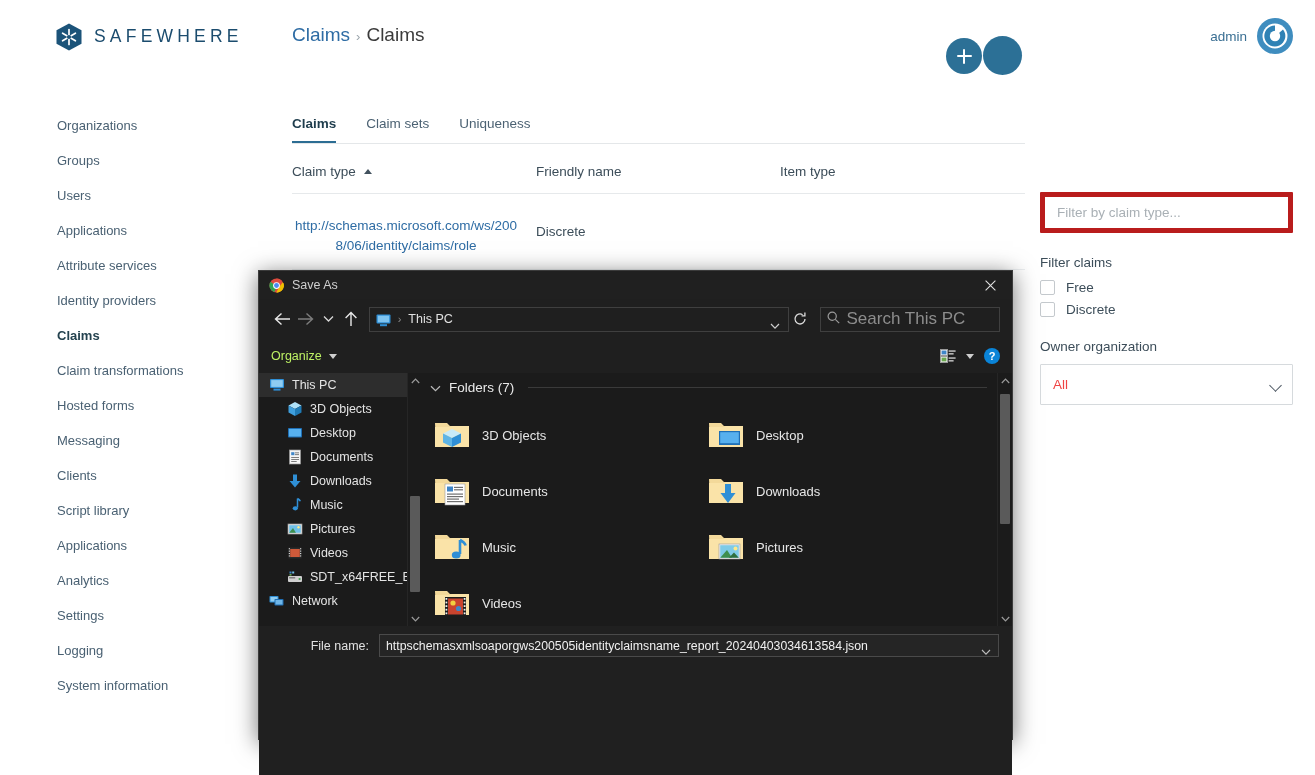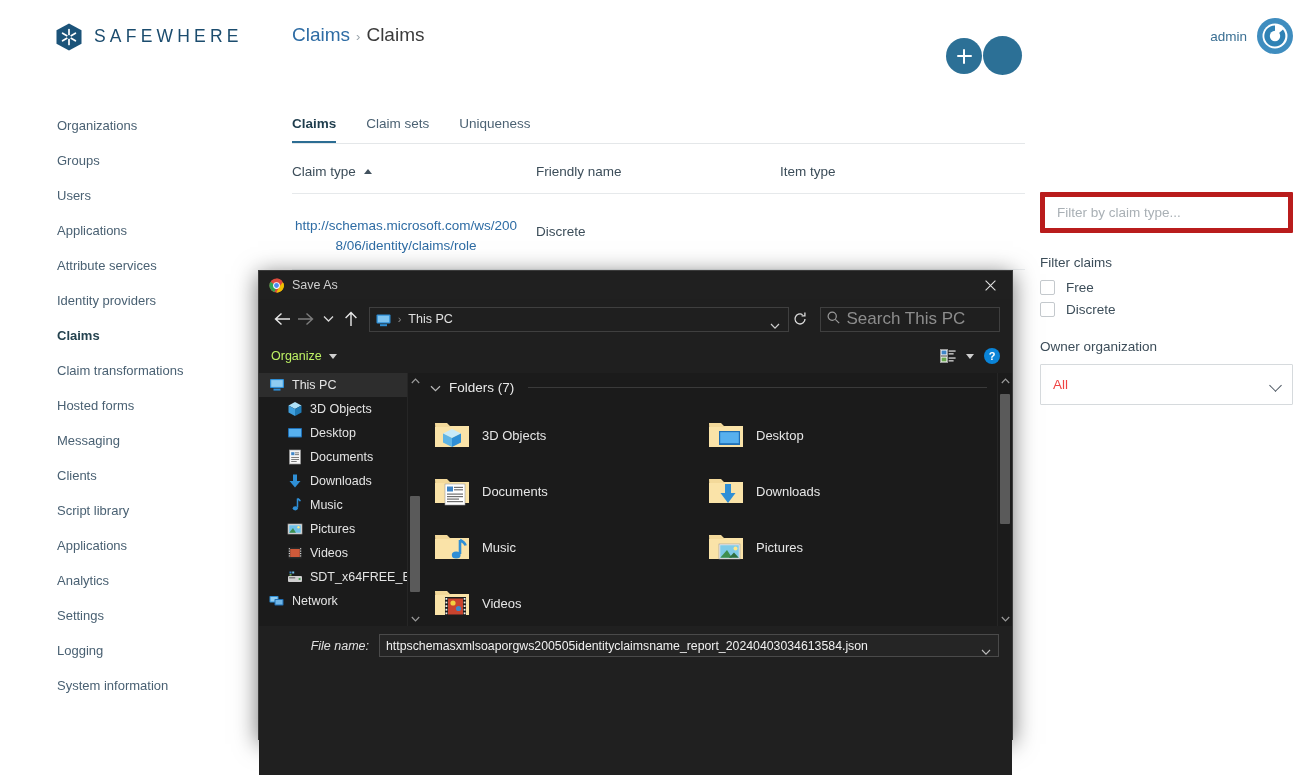--- a/index.html
+++ b/index.html
@@ -182,21 +182,21 @@
     font-size: 13.5px; color: #e8e8e8;
   }
   .group-line { flex: 1; height: 1px; background: #3a3a3a; margin-left: 6px; }
   .file-grid { display: flex; flex-wrap: wrap; padding: 6px 0 0 12px; }
   .file-cell { width: 274px; height: 56px; display: flex; align-items: center; gap: 12px; cursor: pointer; }
   .folder-ico { width: 36px; height: 30px; flex: 0 0 36px; }
   .file-label { font-size: 13px; color: #e6e6e6; }
 
   .dlg-footer { background: #202020; height: 100%; position: relative; padding-top: 8px; }
   .field-row { display: flex; align-items: center; margin: 0 0 7px 0; }
-  .field-label { width: 120px; text-align: right; font-size: 12.5px; color: #e0e0e0; padding-right: 10px; font-style: italic; }
+  .field-label { width: 120px; text-align: right; font-size: 12.5px; color: #e0e0e0; padding-right: 10px; }
   .field-box {
     width: 620px; height: 23px; border: 1px solid #4a4a4a; background: #252525;
     display: flex; align-items: center; padding: 0 6px; position: relative;
   }
   .field-val { font-size: 12.3px; color: #f0f0f0; white-space: nowrap; overflow: hidden; }
   .field-caret { position: absolute; right: 7px; top: 7px; }
 </style>
 </head>
 <body>
 

